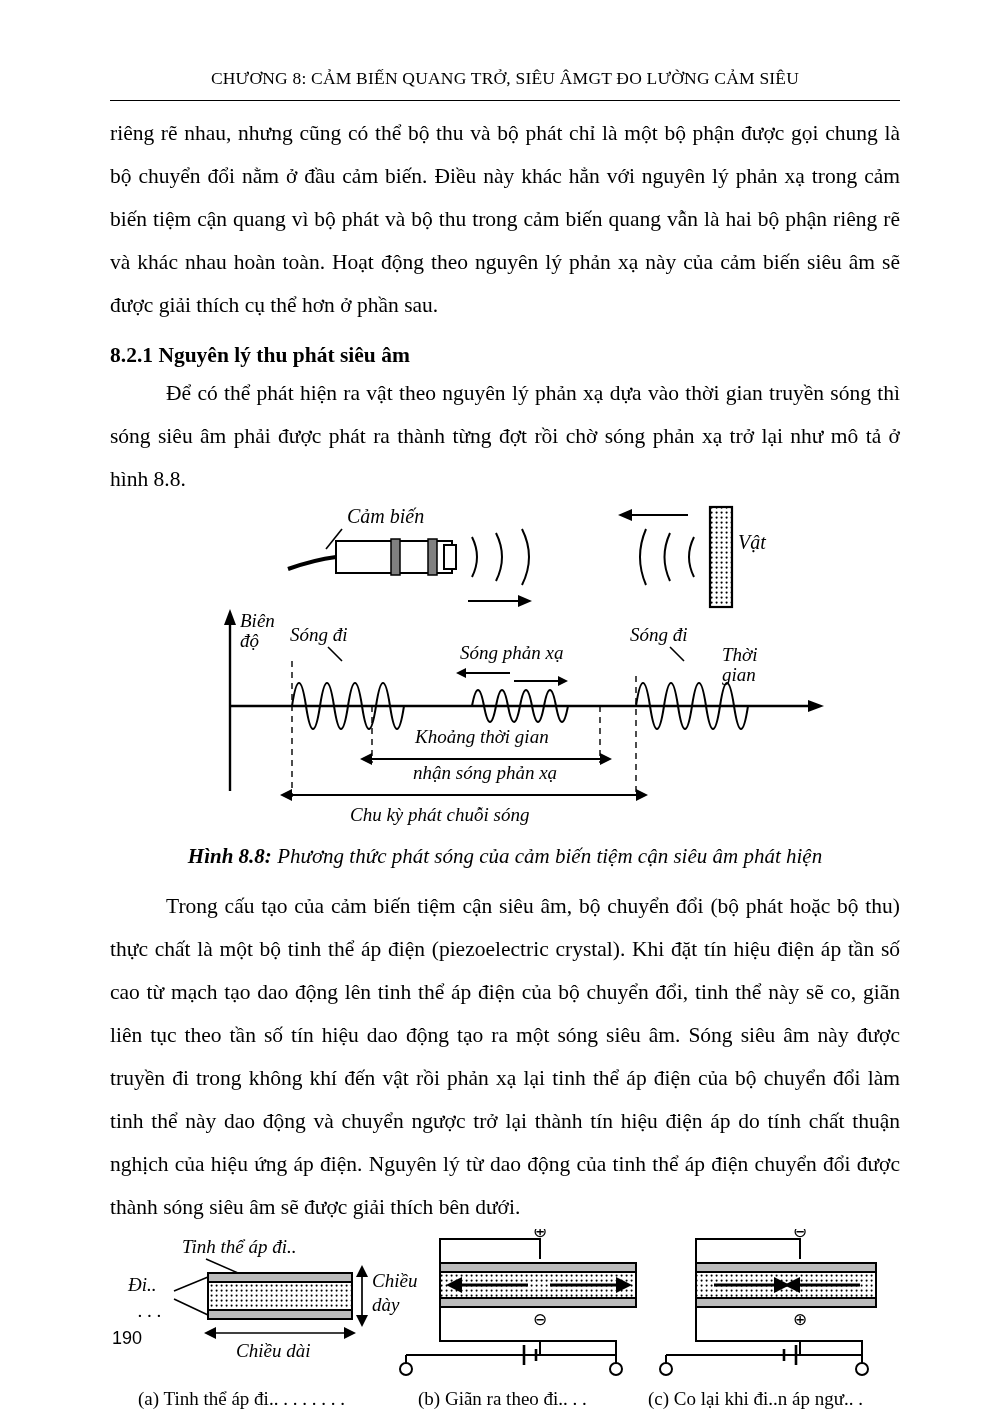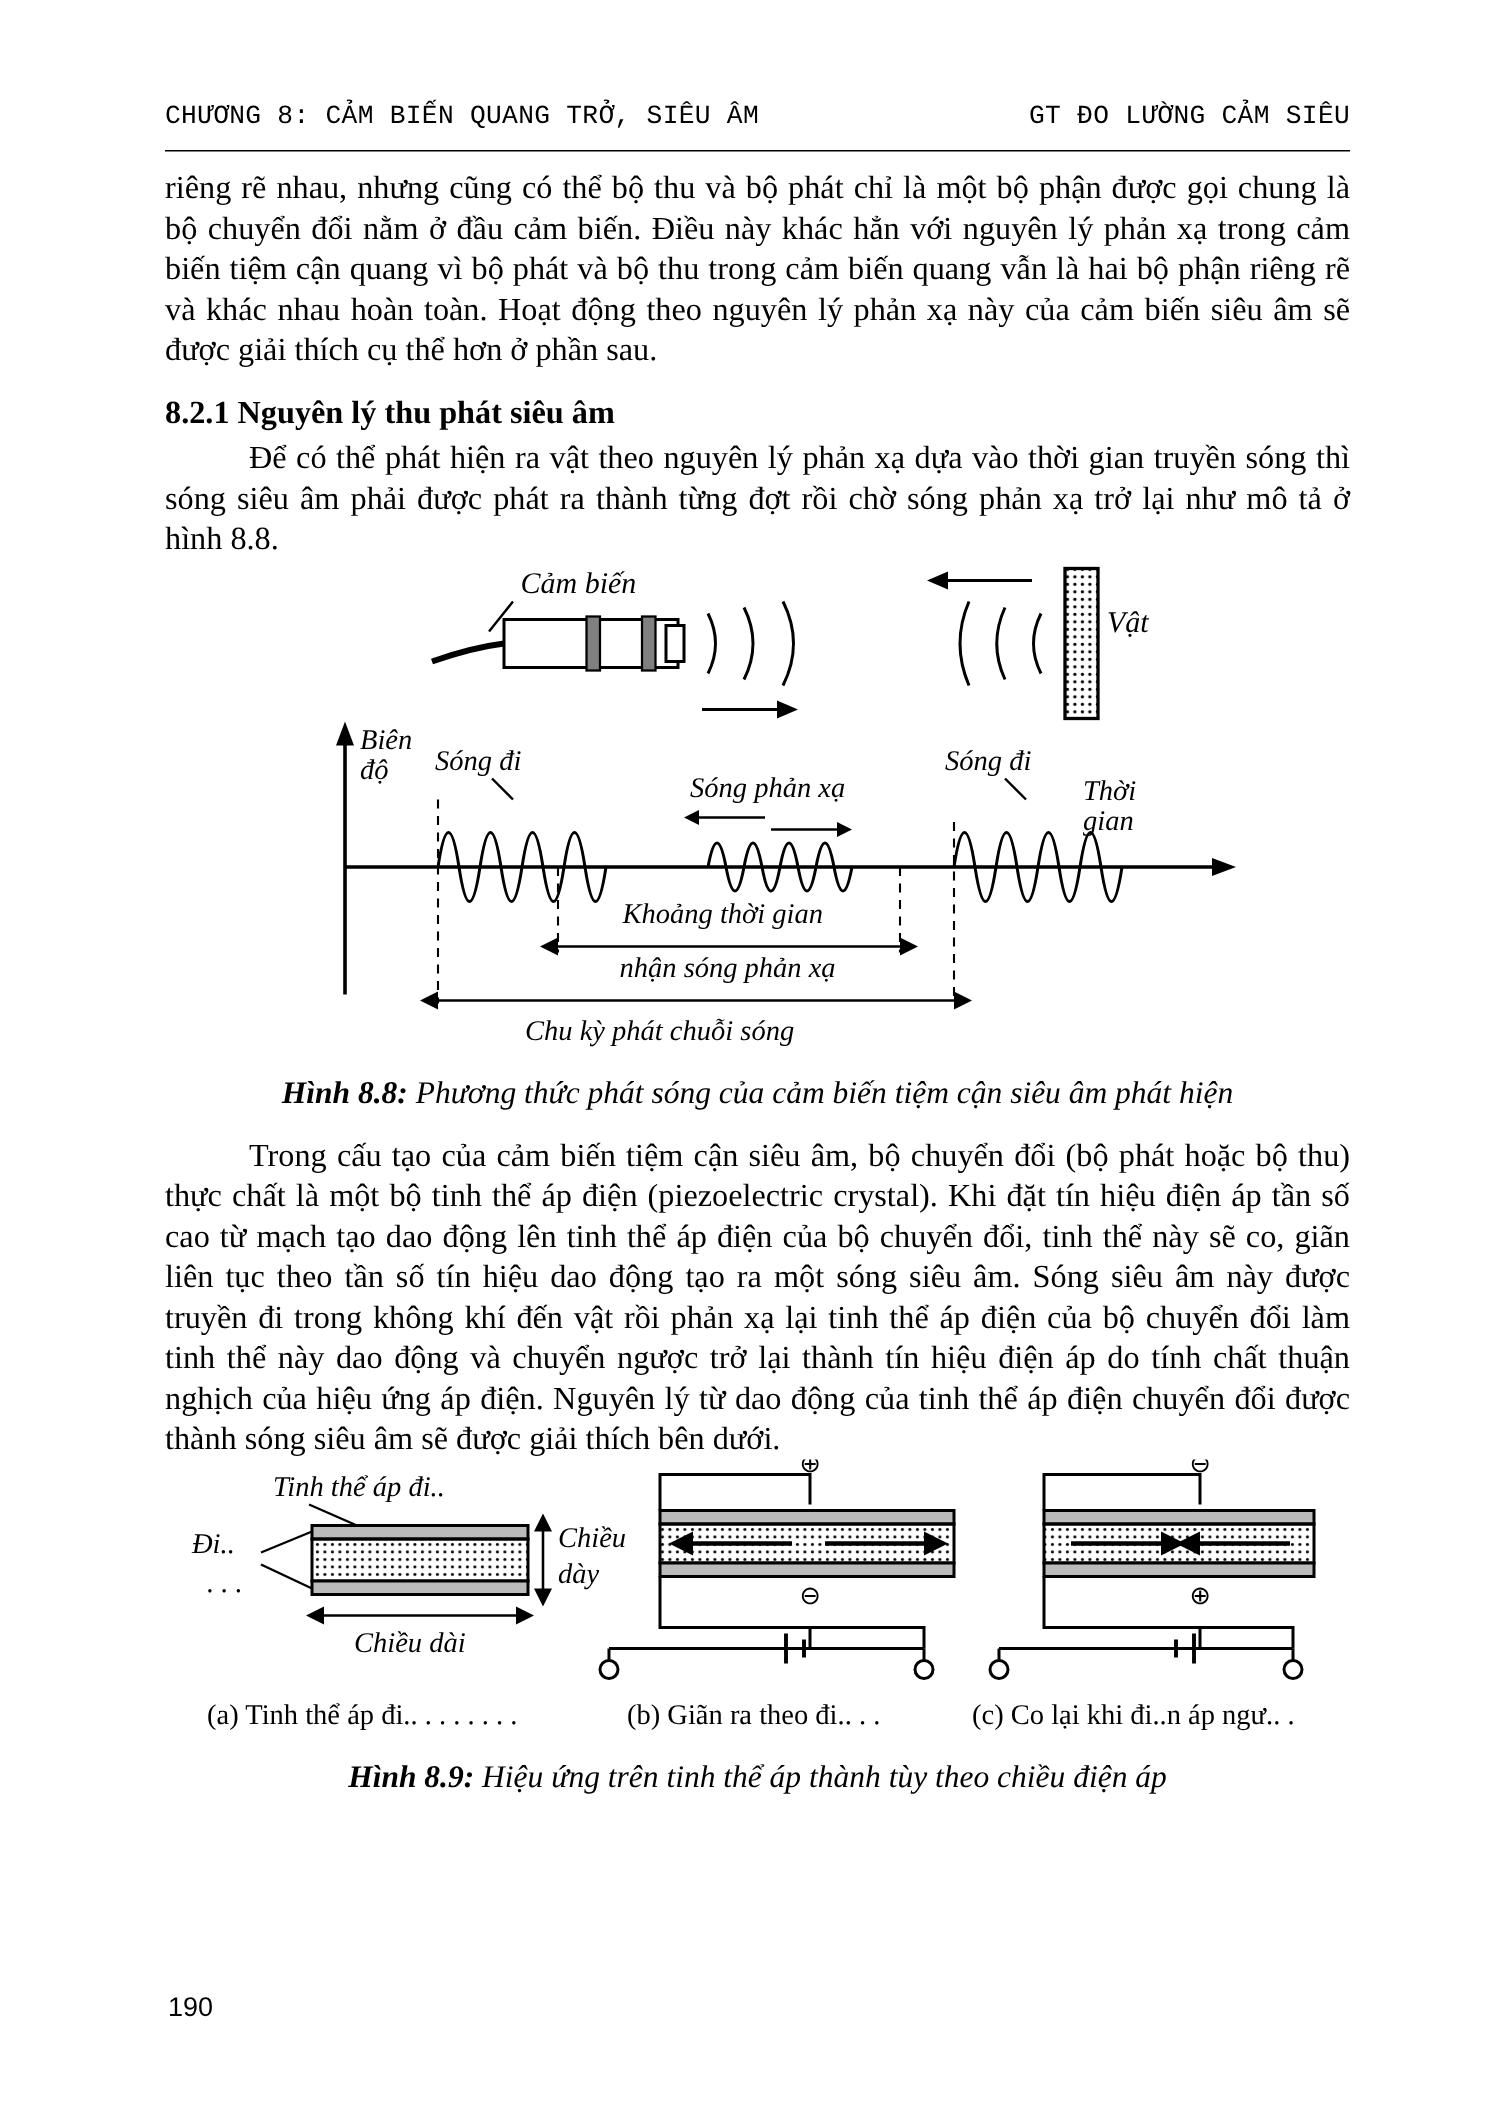--- a/index.html
+++ b/index.html
@@ -12,34 +12,34 @@
     overflow:hidden;
   }
   .page {
     position:absolute;
     left:0; top:0; width:1004px; height:1418px;
   }
   
   .header {
     position:absolute;
     left:110px; top:68px; width:790px;
-    display:flex; justify-content:space-between;
-    font-family:Liberation Mono, monospace;
+    display:flex; justify-content:center;
+    font-family:Liberation Serif, serif;
     font-size:17.5px; letter-spacing:0.2px;
   }
   .header-rule {
     position:absolute; left:110px; top:100px; width:790px; height:1px;
     background:#000;
   }
   
   .content { position:absolute; left:110px; top:112px; width:790px; }
   p.body {
     margin:0 0 0 0;
     font-size:21.5px;
-    line-height:27px;
+    line-height:43px;
     text-align:justify;
     text-justify:inter-word;
   }
   p.body.indent { text-indent:56px; }
   h3.sub {
     margin:16px 0 4px 0;
     font-size:21.5px;
     font-weight:bold;
     font-family:"Liberation Serif", serif;
   }

